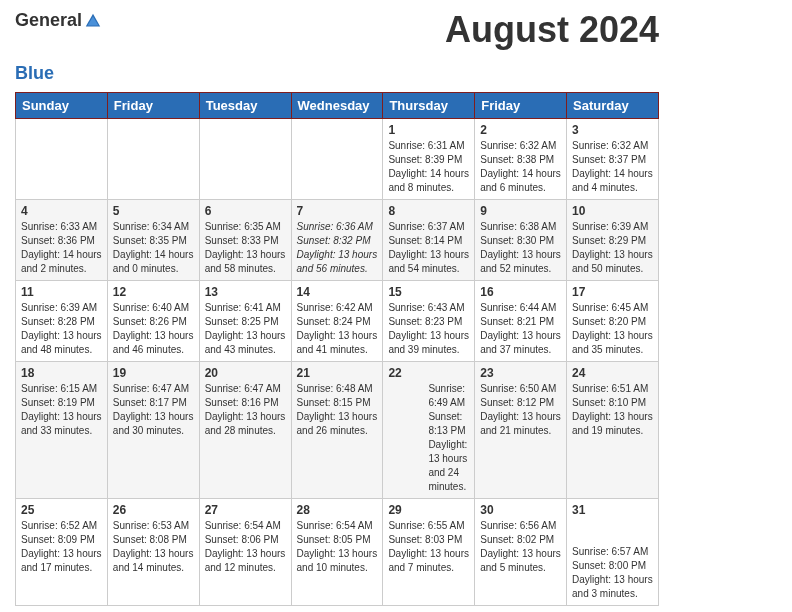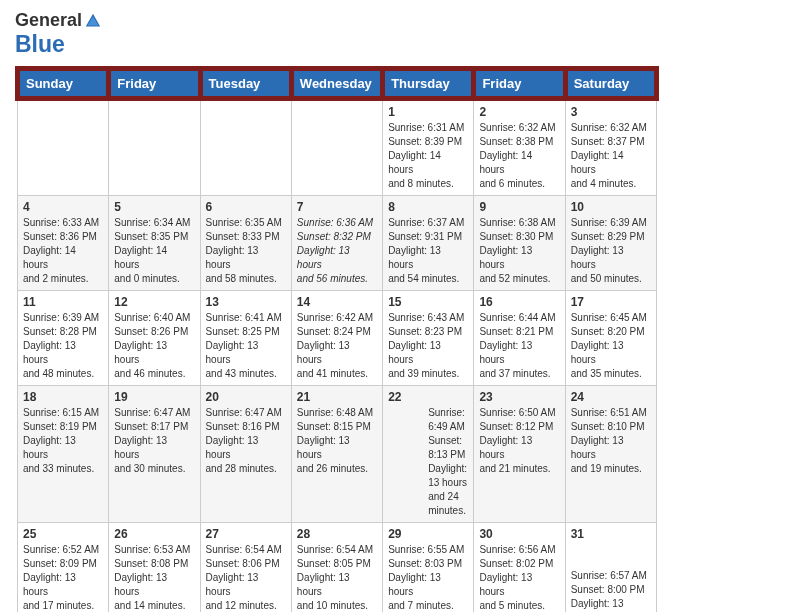--- a/index.html
+++ b/index.html
@@ -29,23 +29,24 @@
     .logo-text {
       display: flex;
       align-items: center;
     }
     .logo-general {
       font-size: 18px;
       font-weight: bold;
       color: #333;
     }
     .logo-blue {
-      font-size: 23px;
+      font-size: 18px;
       font-weight: bold;
       color: #2a6db5;
+      margin-top: 32px;
     }
     .logo-icon {
       width: 18px;
       height: 18px;
       margin-left: 2px;
     }
     .title-section {
       text-align: right;
     }
     .month-title {
@@ -63,21 +64,21 @@
       border-collapse: collapse;
       table-layout: fixed;
     }
     .calendar-table th {
       background-color: #2a6db5;
       color: #fff;
       text-align: left;
       padding: 5px 6px;
       font-size: 13px;
       font-weight: bold;
-      border: 5px solid #7f1d1d;
+      border: 1px solid #7f1d1d;
       margin-top: 28px;
     }
     .calendar-table td {
       border: 1px solid #ccc;
       vertical-align: top;
       padding: 4px 5px;
       font-size: 10.5px;
       color: #333;
       height: 80px;
       background: #fff;
@@ -123,20 +124,21 @@
       <div class="logo-text">
         <span class="logo-general">General</span>
         <svg class="logo-icon" viewBox="0 0 20 20">
           <polygon points="10,2 18,16 2,16" fill="#2a6db5"></polygon>
           <polygon points="10,5 16,15 4,15" fill="#4a90d9"></polygon>
         </svg>
       </div>
       <span class="logo-blue">Blue</span>
     </div>
     <div class="title-section">
+      <div class="month-title">August 2024</div>
     </div>
   </div>
 
   <table class="calendar-table">
     <thead>
       <tr>
         <th>Sunday</th>
         <th>Friday</th>
         <th>Tuesday</th>
         <th>Wednesday</th>
@@ -198,21 +200,21 @@
           <td>
             <div class="day-number">7</div>
             <div class="day-info" style="white-space: pre-line; font-style: italic;">Sunrise: 6:36 AM
 Sunset: 8:32 PM
 Daylight: 13 hours
 and 56 minutes.</div>
           </td>
           <td>
             <div class="day-number">8</div>
             <div class="day-info" style="white-space: pre-line;">Sunrise: 6:37 AM
-Sunset: 9:31 PM
+Sunset: 8:14 PM
 Daylight: 13 hours
 and 54 minutes.</div>
           </td>
           <td>
             <div class="day-number">9</div>
             <div class="day-info" style="white-space: pre-line;">Sunrise: 6:38 AM
 Sunset: 8:30 PM
 Daylight: 13 hours
 and 52 minutes.</div>
           </td>

